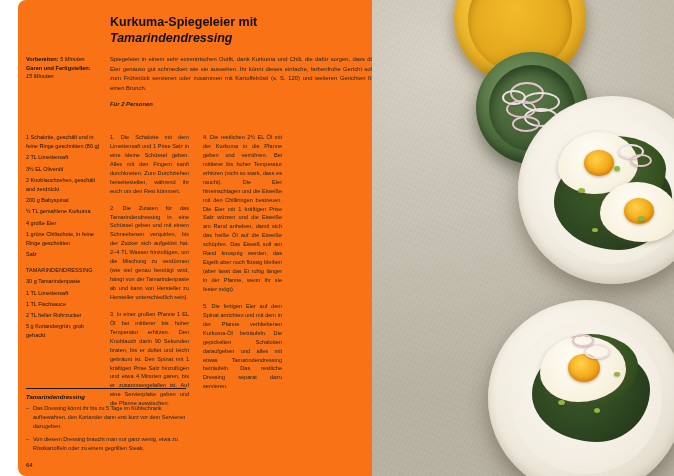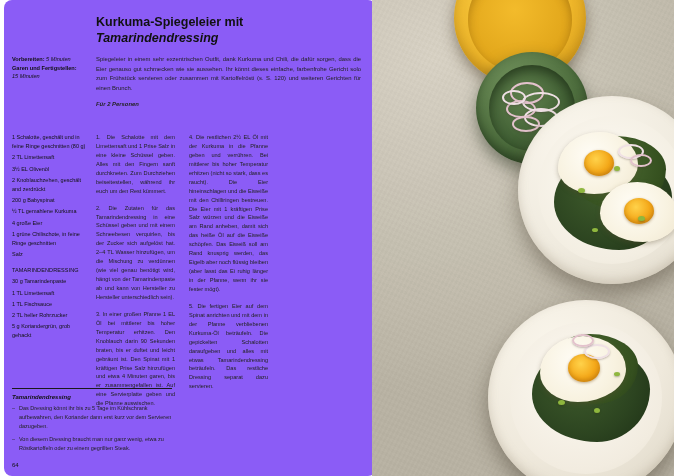--- a/index.html
+++ b/index.html
@@ -7,22 +7,22 @@
     width:674px;height:476px;
     background:#ffffff;
     font-family:"Liberation Sans", sans-serif;
     color:#1a1a1a;
     overflow:hidden;
   }
   .page{position:relative;width:674px;height:476px;}
 
   
   .textpage{
-    position:absolute;left:4px;top:0;width:372px;height:476px;
-    background:#8b5cf6;
+    position:absolute;left:18px;top:0;width:372px;height:476px;
+    background:#f97316;
     border-radius:8px;
   }
   .title{
     position:absolute;left:92px;top:14px;width:265px;
     font-size:12.5px;font-weight:700;line-height:1.3;color:#111;
   }
   .title .ital{font-style:italic;}
 
   .prep{
     position:absolute;left:8px;top:55px;width:72px;

